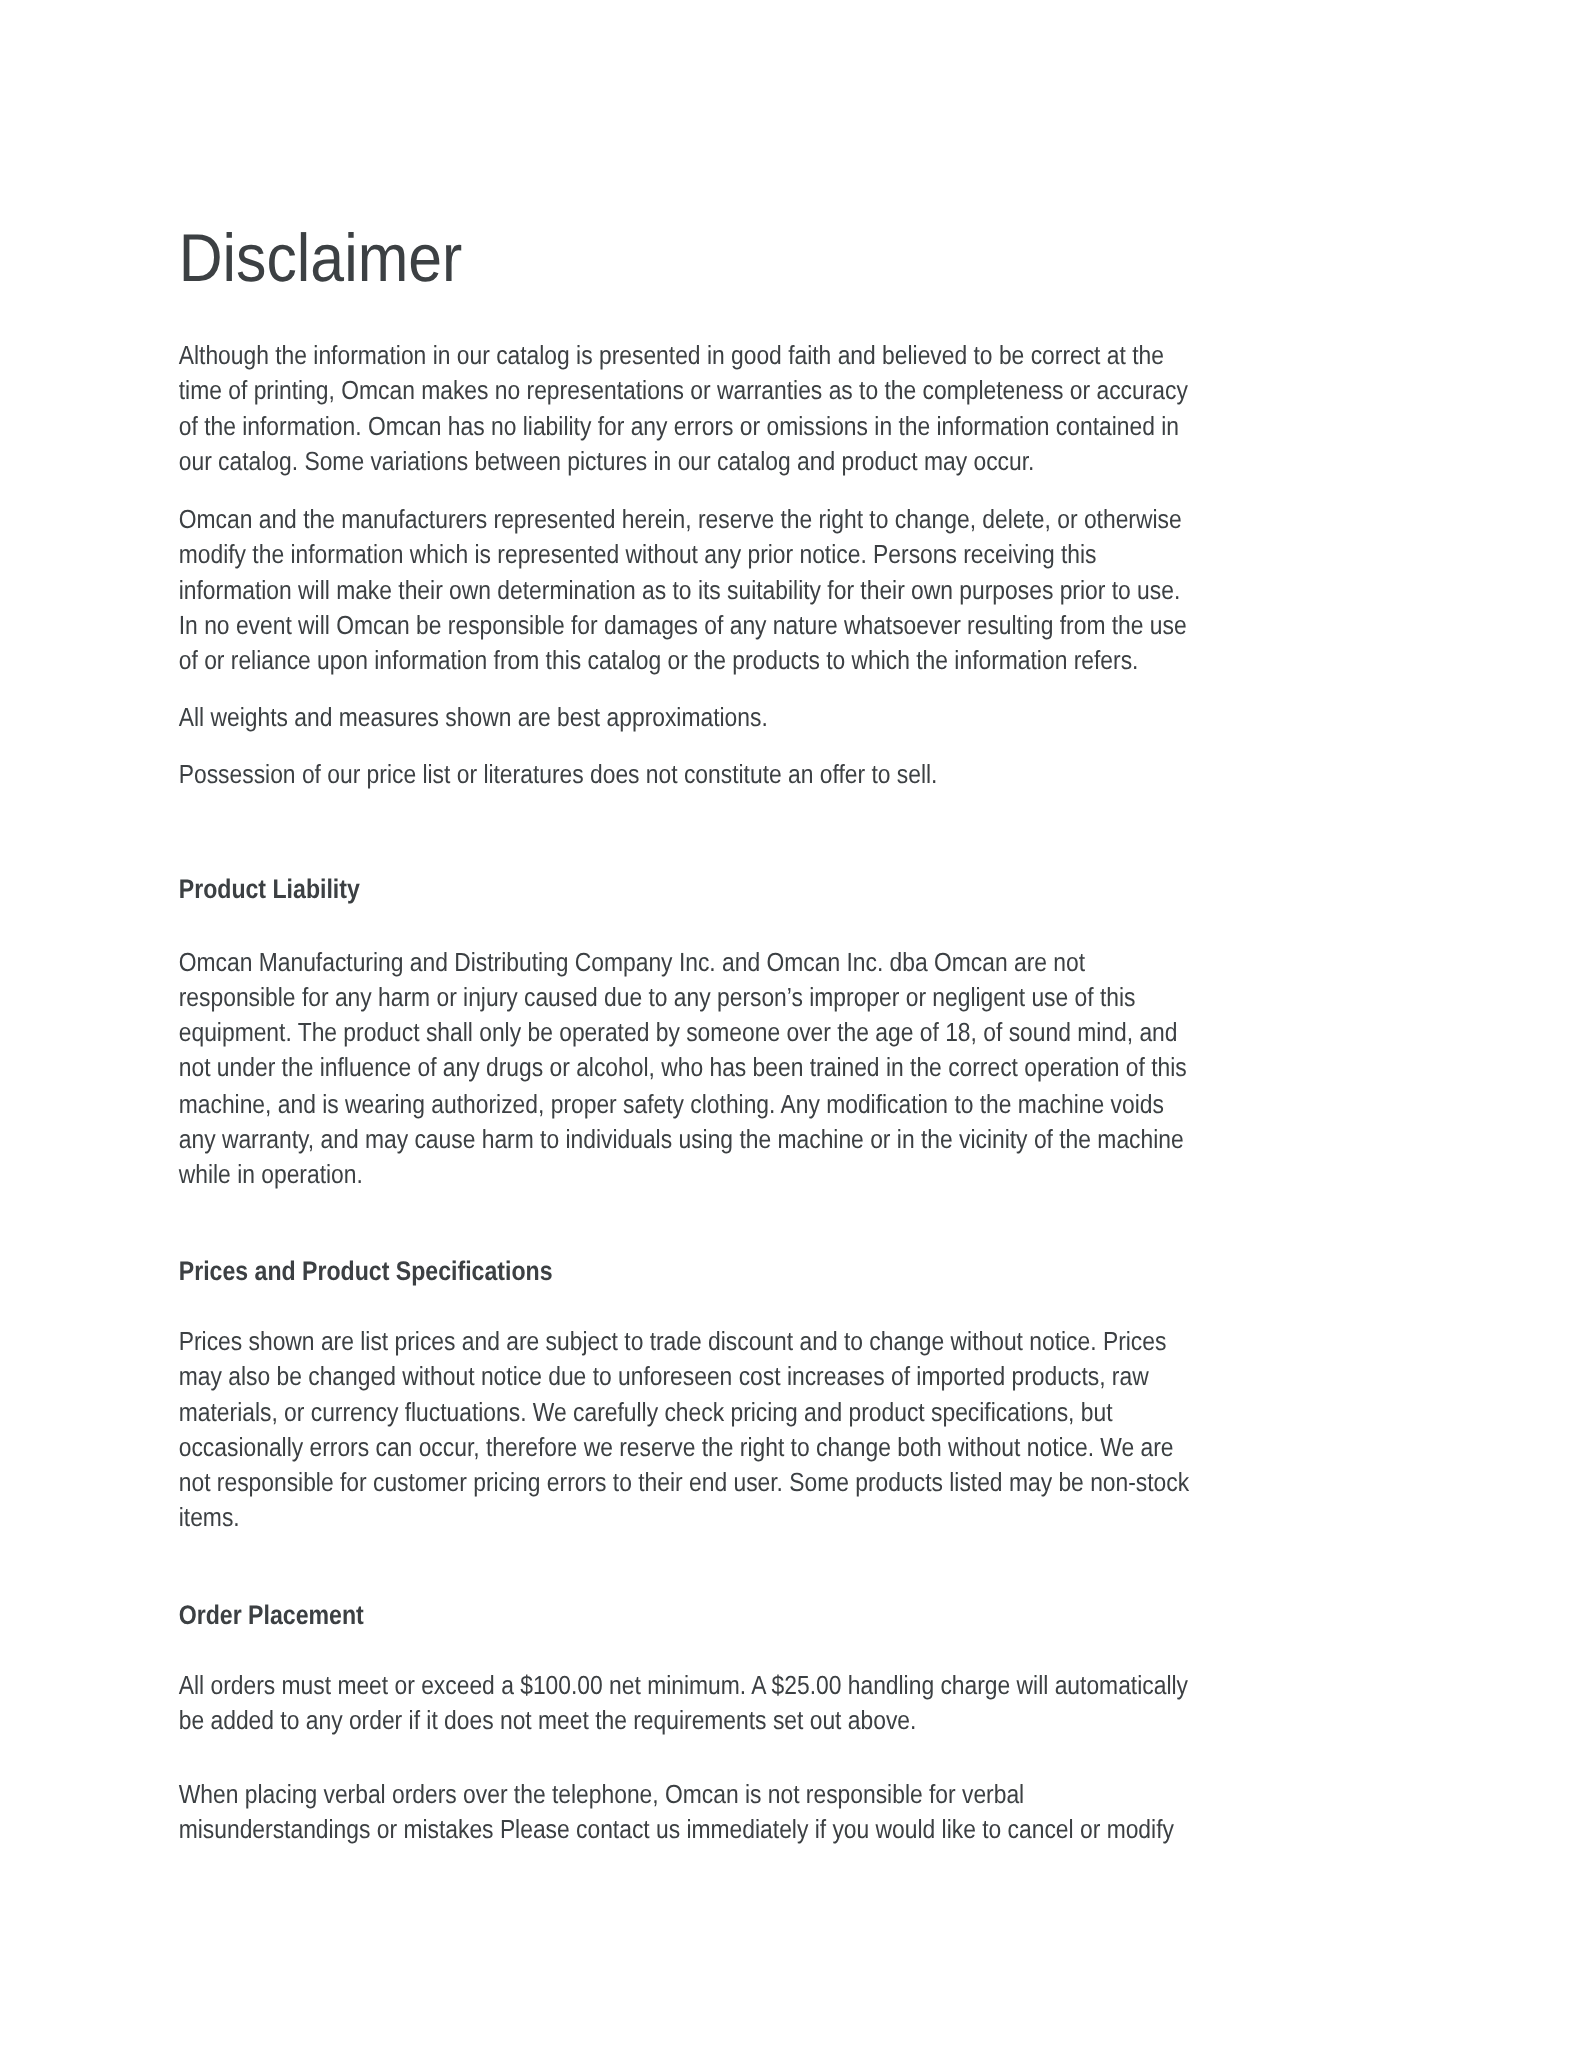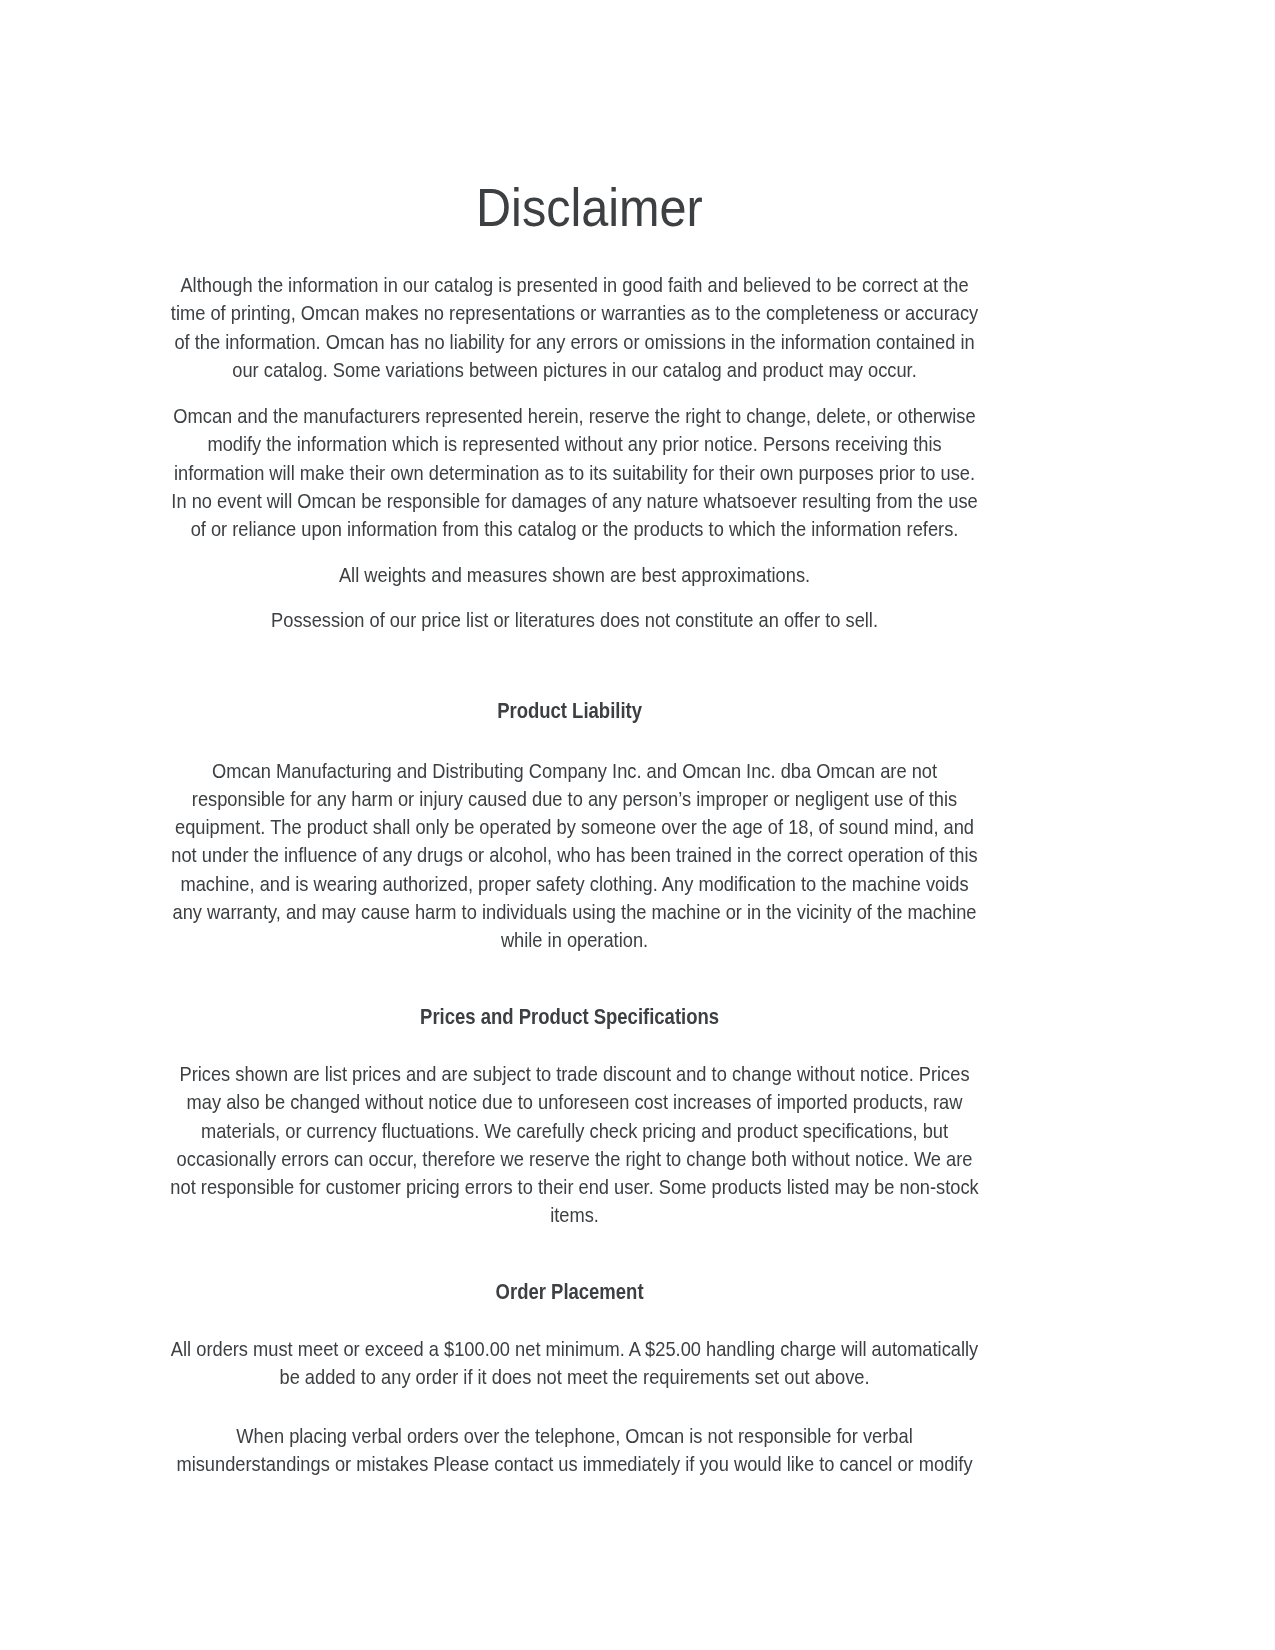--- a/index.html
+++ b/index.html
@@ -11,21 +11,20 @@
     position: relative;
     width: 1275px;
     height: 1650px;
     margin: 0 auto;
     background: #ffffff;
     box-sizing: border-box;
     padding: 0 140px 0 143px;
     overflow: hidden;
     font-family: "Liberation Sans", "DejaVu Sans", sans-serif;
     color: #3c4043;
-    text-align: center;
   }
   .doc-title {
     margin: 176px 0 0 0;
     font-size: 54px;
     line-height: 62px;
     font-weight: 400;
     white-space: pre;
     transform: scaleX(0.90);
     transform-origin: left top;
   }

